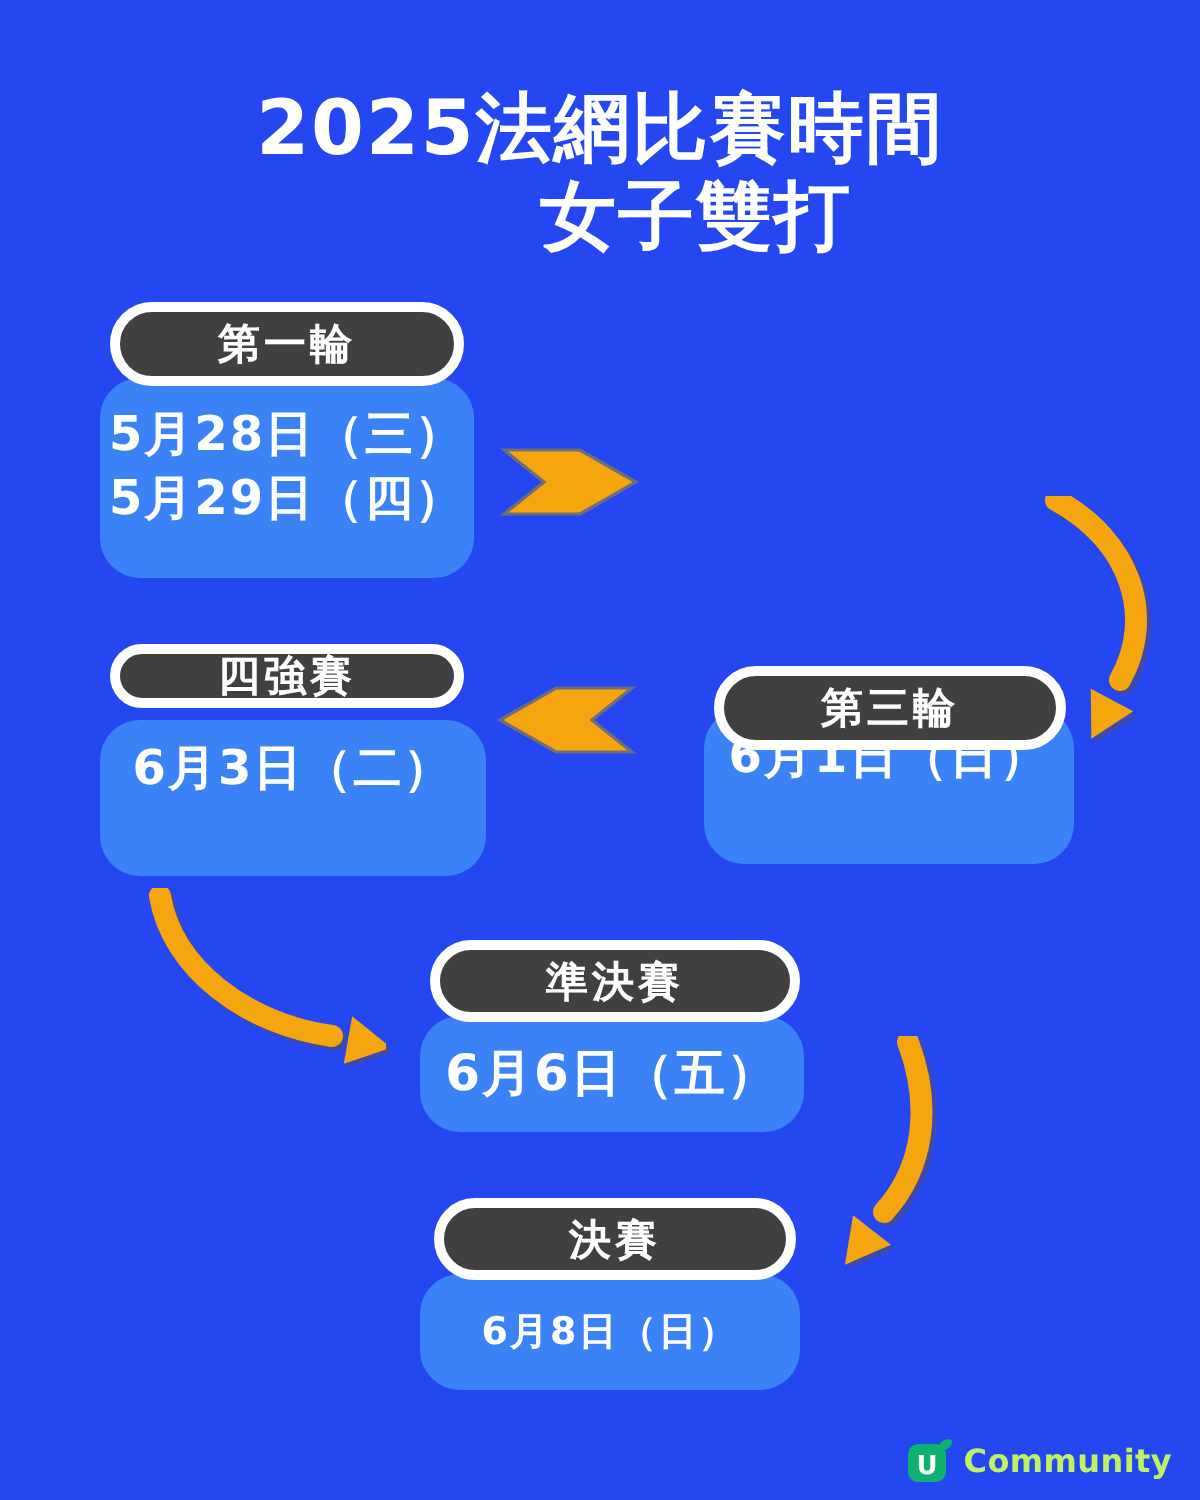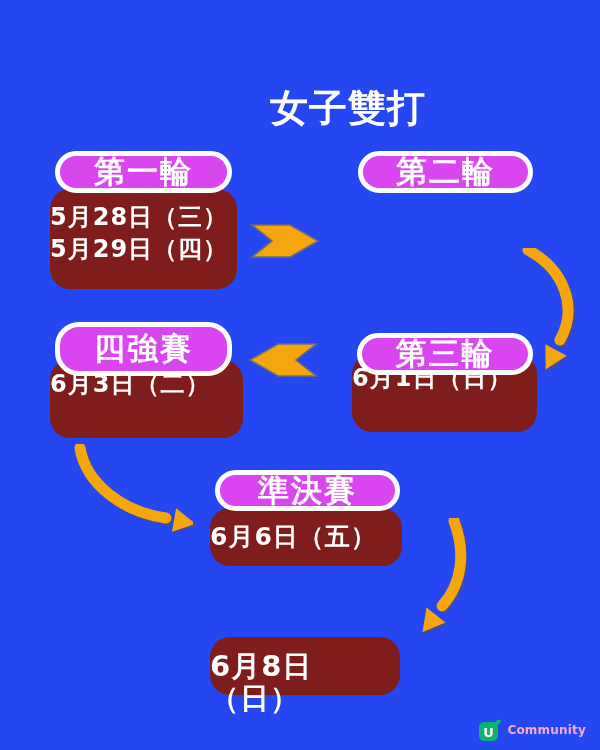--- a/index.html
+++ b/index.html
@@ -15,95 +15,97 @@
     text-align:center;color:#ffffff;
     font-weight:bold;font-size:38px;line-height:44px;
     letter-spacing:1px;
   }
   #title1{top:42px;}
   #title2{top:86px;padding-left:48px;}
 
   .pill{
     position:absolute;
     box-sizing:border-box;
-    background:#d946ef;
+    background:#404040;
     border:5px solid #ffffff;
     border-radius:24px;
     display:flex;align-items:center;justify-content:center;
-    color:#ffffff;font-weight:bold;font-size:31px;
+    color:#ffffff;font-weight:bold;font-size:21px;
     letter-spacing:2px;
     z-index:3;
   }
   .datebox{
     position:absolute;
     box-sizing:border-box;
-    background:#7f1d1d;
+    background:#3b82f6;
     border-radius:20px;
     color:#ffffff;font-weight:bold;
+    text-align:center;
     z-index:2;
   }
   .date-line{
     font-size:24px;line-height:32px;
     letter-spacing:1px;
   }
   .arrow-svg{position:absolute;z-index:1;}
   .curve{filter:drop-shadow(2px 2px 0 rgba(130,75,0,0.30));}
 
   #logo{
     position:absolute;right:14px;bottom:8px;
     display:flex;align-items:center;gap:5px;
     z-index:4;
   }
   #logo .word{
-    color:#f9a8d4;font-size:12px;font-weight:bold;
+    color:#bef264;font-size:16px;font-weight:bold;
     letter-spacing:0.2px;
   }
 </style>
 </head>
 <body>
 
 <div id="infographic">
 
+  <div id="title1" class="title-line">2025法網比賽時間</div>
   <div id="title2" class="title-line">女子雙打</div>
 
   <div class="pill" style="left:55px;top:151px;width:177px;height:42px;">
     <span>第一輪</span>
   </div>
   <div class="datebox" style="left:50px;top:189px;width:187px;height:100px;padding-top:12px;">
     <div class="date-line">5月28日（三）</div>
     <div class="date-line">5月29日（四）</div>
   </div>
 
-  <div class="pill" style="left:358px;top:151px;width:175px;height:42px;">
-    <span>第二輪</span>
-  </div>
 
   <div class="pill" style="left:357px;top:316px;width:176px;height:42px;margin-top:17px;">
     <span>第三輪</span>
   </div>
   <div class="datebox" style="left:352px;top:354px;width:185px;height:78px;padding-top:8px;">
     <div class="date-line">6月1日（日）</div>
   </div>
 
-  <div class="pill" style="left:55px;top:322px;width:177px;height:54px;">
+  <div class="pill" style="left:55px;top:322px;width:177px;height:32px;">
     <span>四強賽</span>
   </div>
   <div class="datebox" style="left:50px;top:360px;width:193px;height:78px;padding-top:8px;">
     <div class="date-line">6月3日（二）</div>
   </div>
 
   <div class="pill" style="left:215px;top:470px;width:185px;height:41px;text-align:right;">
     <span>準決賽</span>
   </div>
   <div class="datebox" style="left:210px;top:508px;width:192px;height:58px;padding-top:13px;">
     <div class="date-line" style="font-size:25px;">6月6日（五）</div>
   </div>
 
+  <div class="pill" style="left:217px;top:599px;width:181px;height:41px;">
+    <span>決賽</span>
+  </div>
   <div class="datebox" style="left:210px;top:637px;width:190px;height:58px;padding-top:13px;">
-    <div class="date-line" style="font-size:29px;">6月8日（日）</div>
+    <div class="date-line" style="font-size:19px;">6月8日（日）</div>
   </div>
 
   <svg class="arrow-svg" style="left:250px;top:221px;" width="70" height="40" viewBox="0 0 70 40">
     <polygon points="2,4 40,4 68,20 40,36 2,36 22,20" fill="#f5a50d" stroke="#6e6e78" stroke-width="1.6"></polygon>
   </svg>
 
   <svg class="arrow-svg" style="left:248px;top:340px;" width="70" height="40" viewBox="0 0 70 40">
     <polygon points="68,4 30,4 2,20 30,36 68,36 48,20" fill="#f5a50d" stroke="#6e6e78" stroke-width="1.6"></polygon>
   </svg>
 

